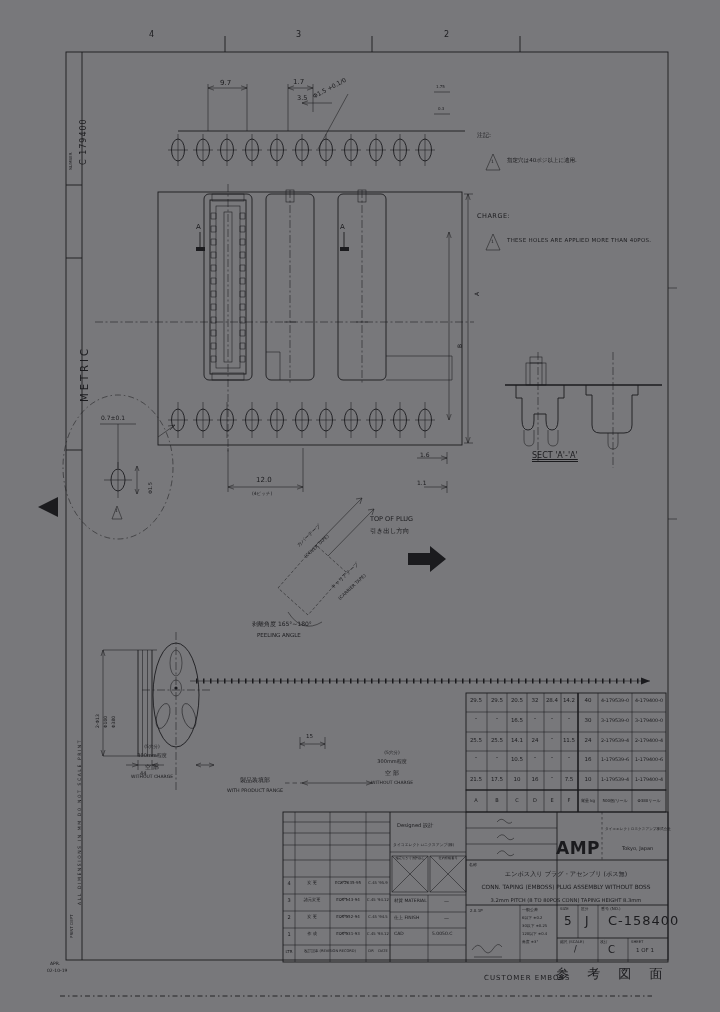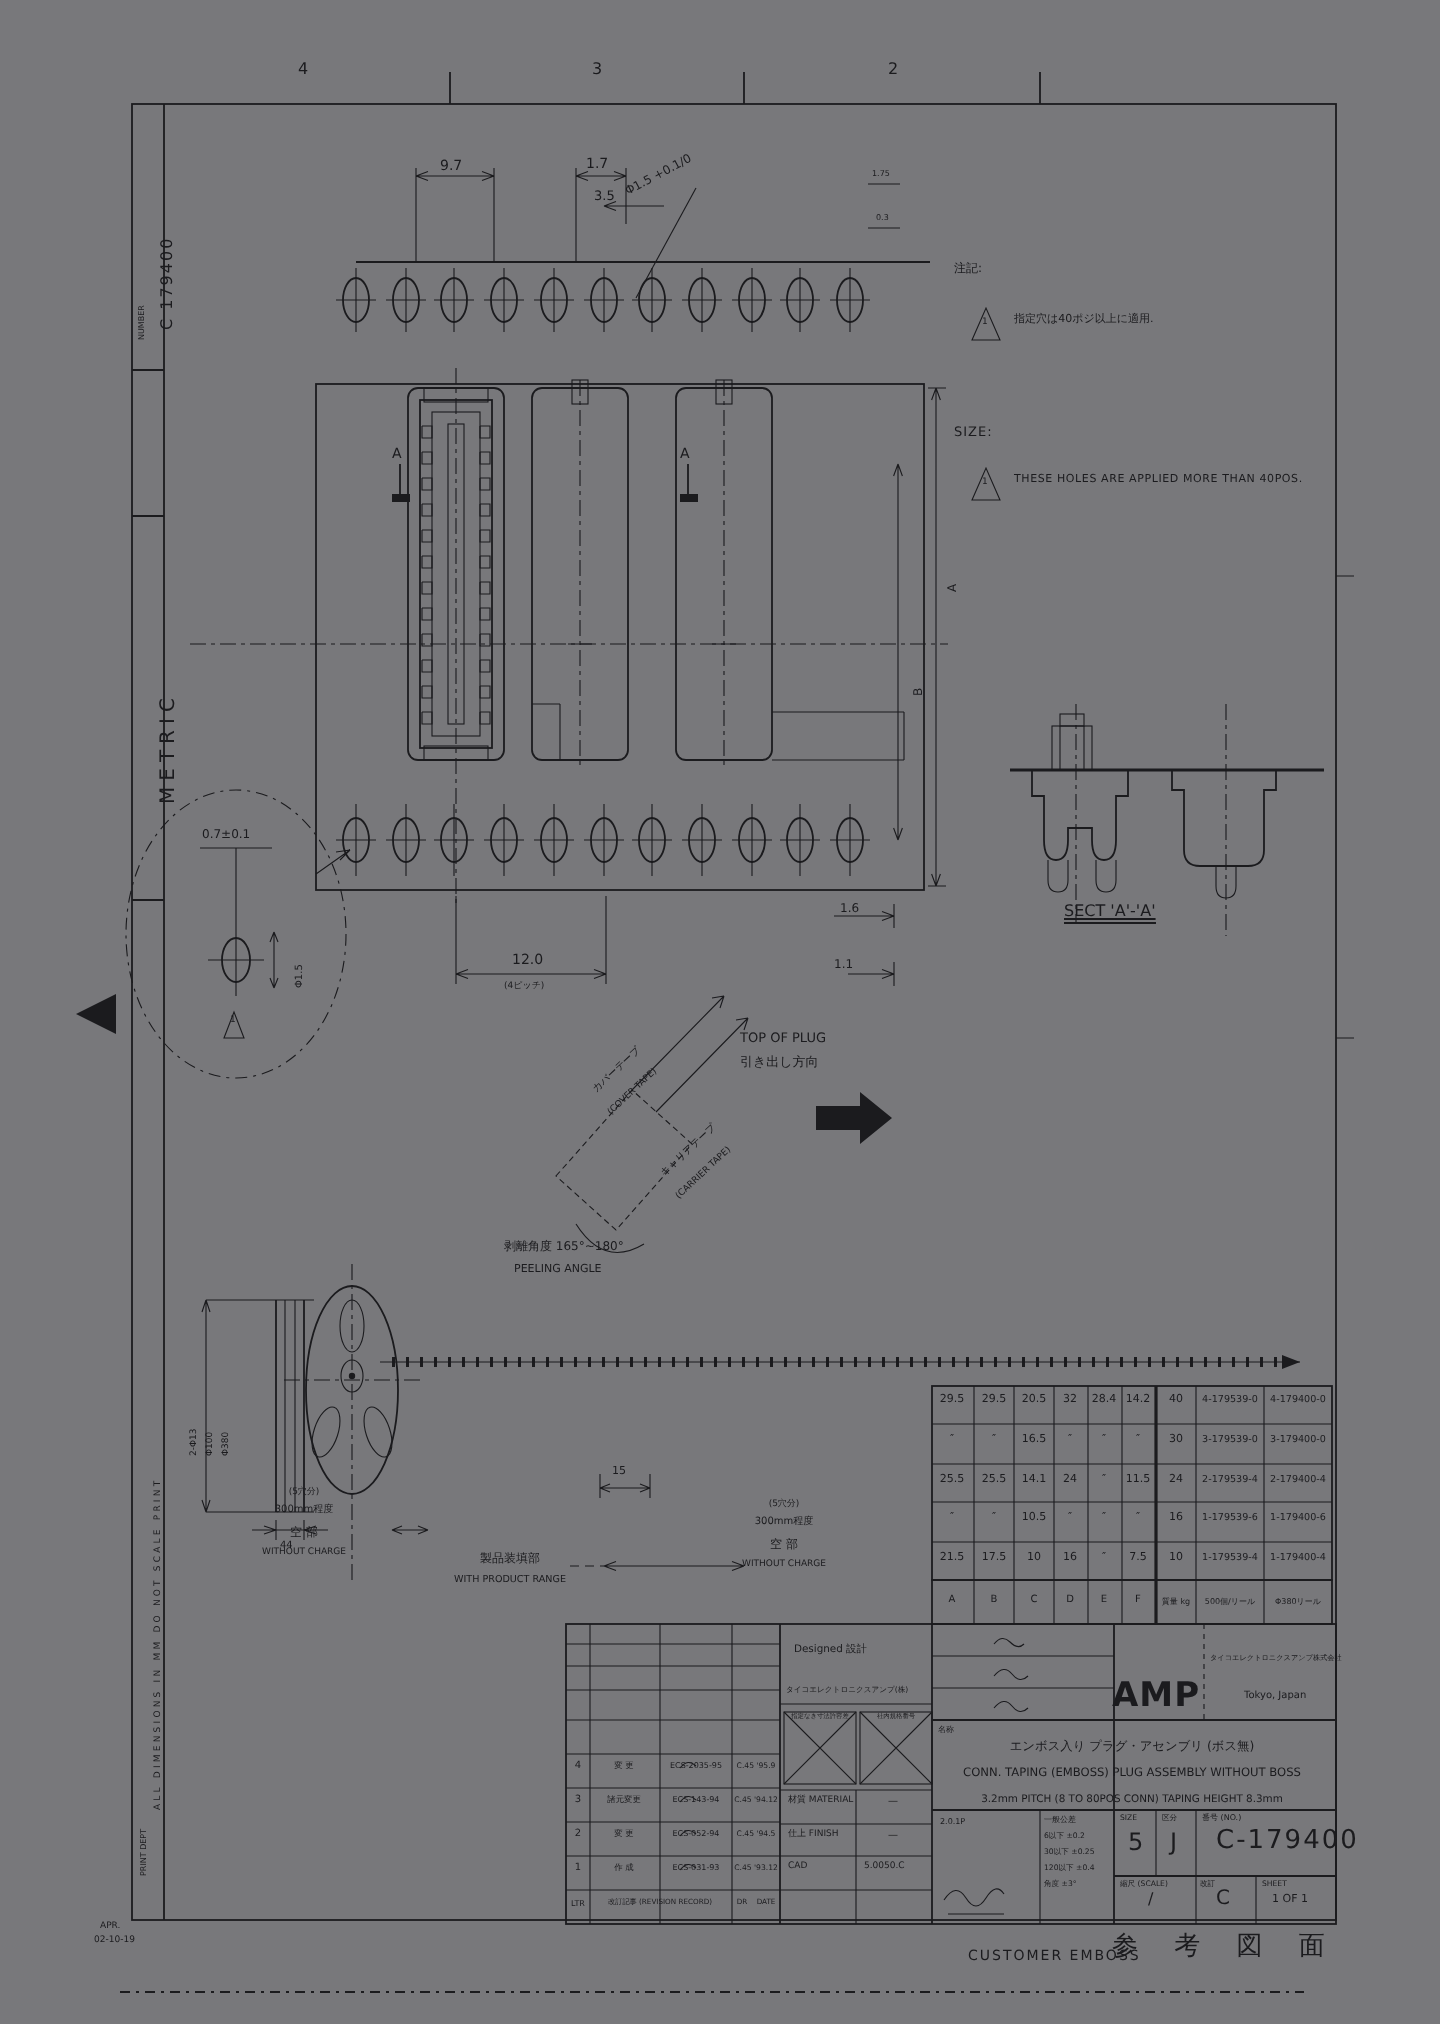--- a/index.html
+++ b/index.html
@@ -182,21 +182,21 @@
 <span class="t r" style="left:80px;top:165px;font-size:8px;letter-spacing:1px">C 179400</span>
 <span class="t r" style="left:80px;top:402px;font-size:10px;letter-spacing:3px">METRIC</span>
 <span class="t r" style="left:78px;top:905px;font-size:4.5px;letter-spacing:1.6px">ALL DIMENSIONS IN MM  DO NOT SCALE PRINT</span>
 <span class="t r" style="left:70px;top:938px;font-size:4px">PRINT DEPT</span>
 <span class="t" style="left:50px;top:962px;font-size:4.5px">APR.</span>
 <span class="t" style="left:47px;top:969px;font-size:4.5px">02-10-19</span>
 
 <span class="t" style="left:477px;top:132px;font-size:6px">注記:</span>
 <span class="t" style="left:491px;top:160px;font-size:4.5px">1</span>
 <span class="t" style="left:507px;top:158px;font-size:5.5px">指定穴は40ポジ以上に適用.</span>
-<span class="t" style="left:477px;top:213px;font-size:6.5px;letter-spacing:.5px">SIZE:</span>
+<span class="t" style="left:477px;top:213px;font-size:6.5px;letter-spacing:.5px">CHARGE:</span>
 <span class="t" style="left:491px;top:240px;font-size:4.5px">1</span>
 <span class="t" style="left:507px;top:238px;font-size:5.5px;letter-spacing:.3px">THESE HOLES ARE APPLIED MORE THAN 40POS.</span>
 
 <span class="t" style="left:220px;top:80px;font-size:7px">9.7</span>
 <span class="t" style="left:293px;top:79px;font-size:7px">1.7</span>
 <span class="t" style="left:297px;top:95px;font-size:6.5px">3.5</span>
 <span class="t" style="left:312px;top:94px;font-size:6px;transform:rotate(-28deg)">Φ1.5 +0.1/0</span>
 <span class="t" style="left:436px;top:85px;font-size:4px">1.75</span>
 <span class="t" style="left:438px;top:107px;font-size:4px">0.3</span>
 
@@ -337,21 +337,21 @@
 <span class="t" style="left:522px;top:908px;font-size:4px">一般公差</span>
 <span class="t" style="left:522px;top:916px;font-size:3.8px">6以下 ±0.2</span>
 <span class="t" style="left:522px;top:924px;font-size:3.8px">30以下 ±0.25</span>
 <span class="t" style="left:522px;top:932px;font-size:3.8px">120以下 ±0.4</span>
 <span class="t" style="left:522px;top:940px;font-size:3.8px">角度 ±3°</span>
 <span class="t" style="left:560px;top:907px;font-size:3.8px">SIZE</span>
 <span class="t" style="left:564px;top:915px;font-size:12px">5</span>
 <span class="t" style="left:581px;top:907px;font-size:3.8px">区分</span>
 <span class="t" style="left:585px;top:915px;font-size:12px">J</span>
 <span class="t" style="left:601px;top:907px;font-size:4px">番号 (NO.)</span>
-<span class="t" style="left:608px;top:914px;font-size:13px;letter-spacing:1px">C-179400</span>
+<span class="t" style="left:608px;top:914px;font-size:13px;letter-spacing:1px">C-158400</span>
 <span class="t" style="left:560px;top:940px;font-size:3.8px">縮尺 (SCALE)</span>
 <span class="t" style="left:574px;top:946px;font-size:8px">/</span>
 <span class="t" style="left:600px;top:940px;font-size:3.8px">改訂</span>
 <span class="t" style="left:608px;top:945px;font-size:10px">C</span>
 <span class="t" style="left:631px;top:940px;font-size:3.8px">SHEET</span>
 <span class="t" style="left:636px;top:948px;font-size:5.5px">1 OF 1</span>
 
 <span class="t" style="left:484px;top:975px;font-size:7px;letter-spacing:1px">CUSTOMER EMBOSS</span>
 <span class="t" style="left:556px;top:967px;font-size:13px;letter-spacing:7px">参 考 図 面</span>
 

